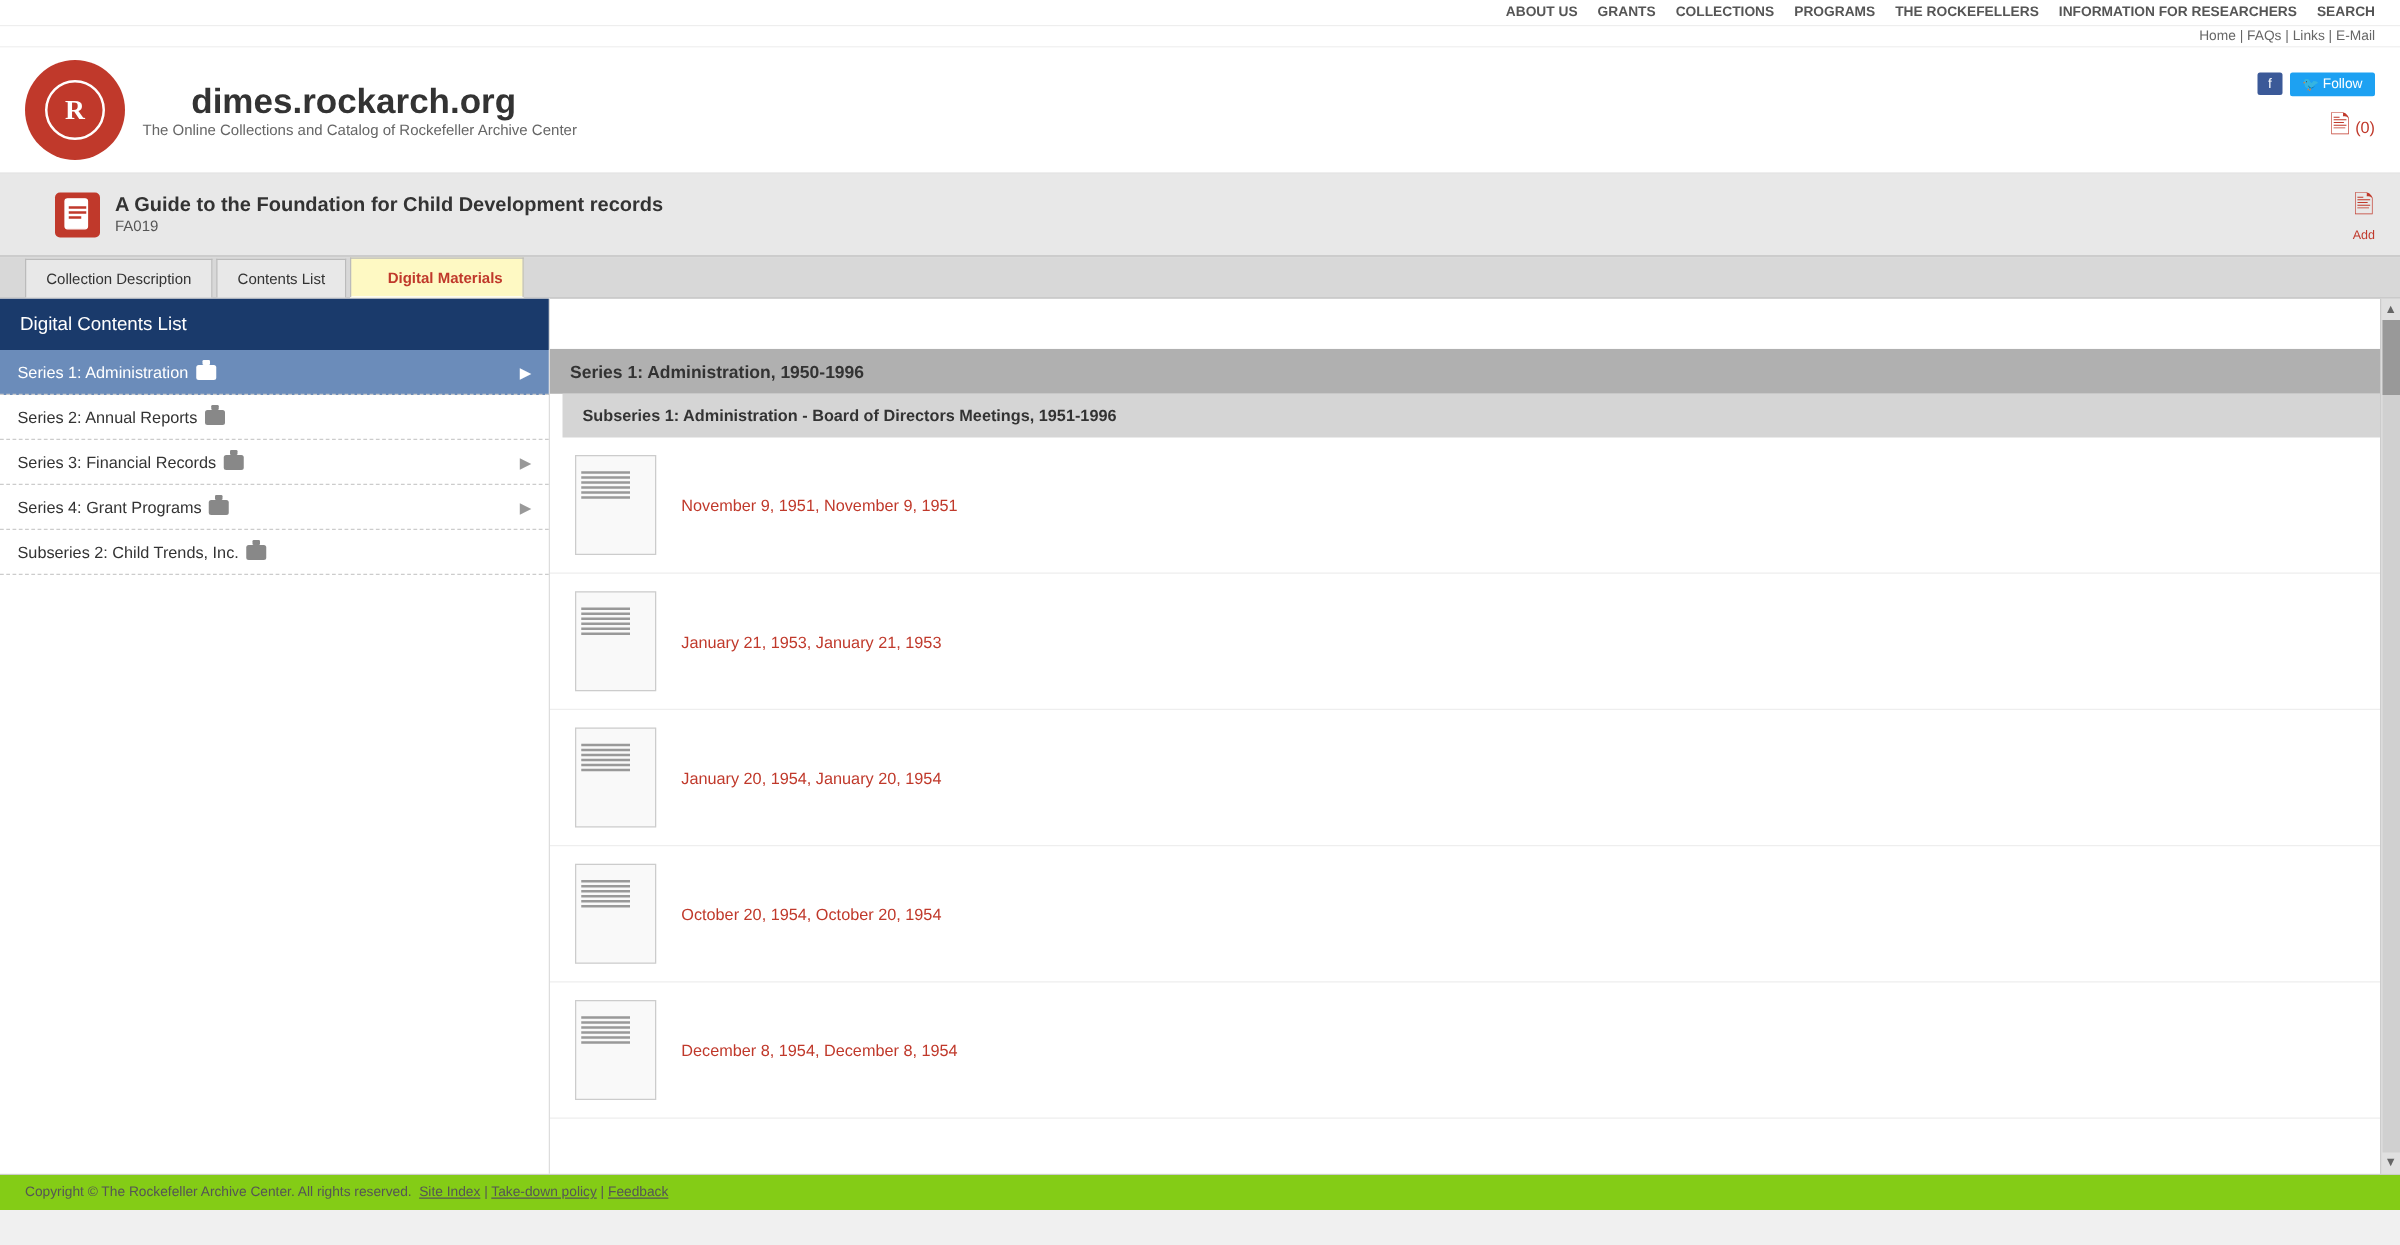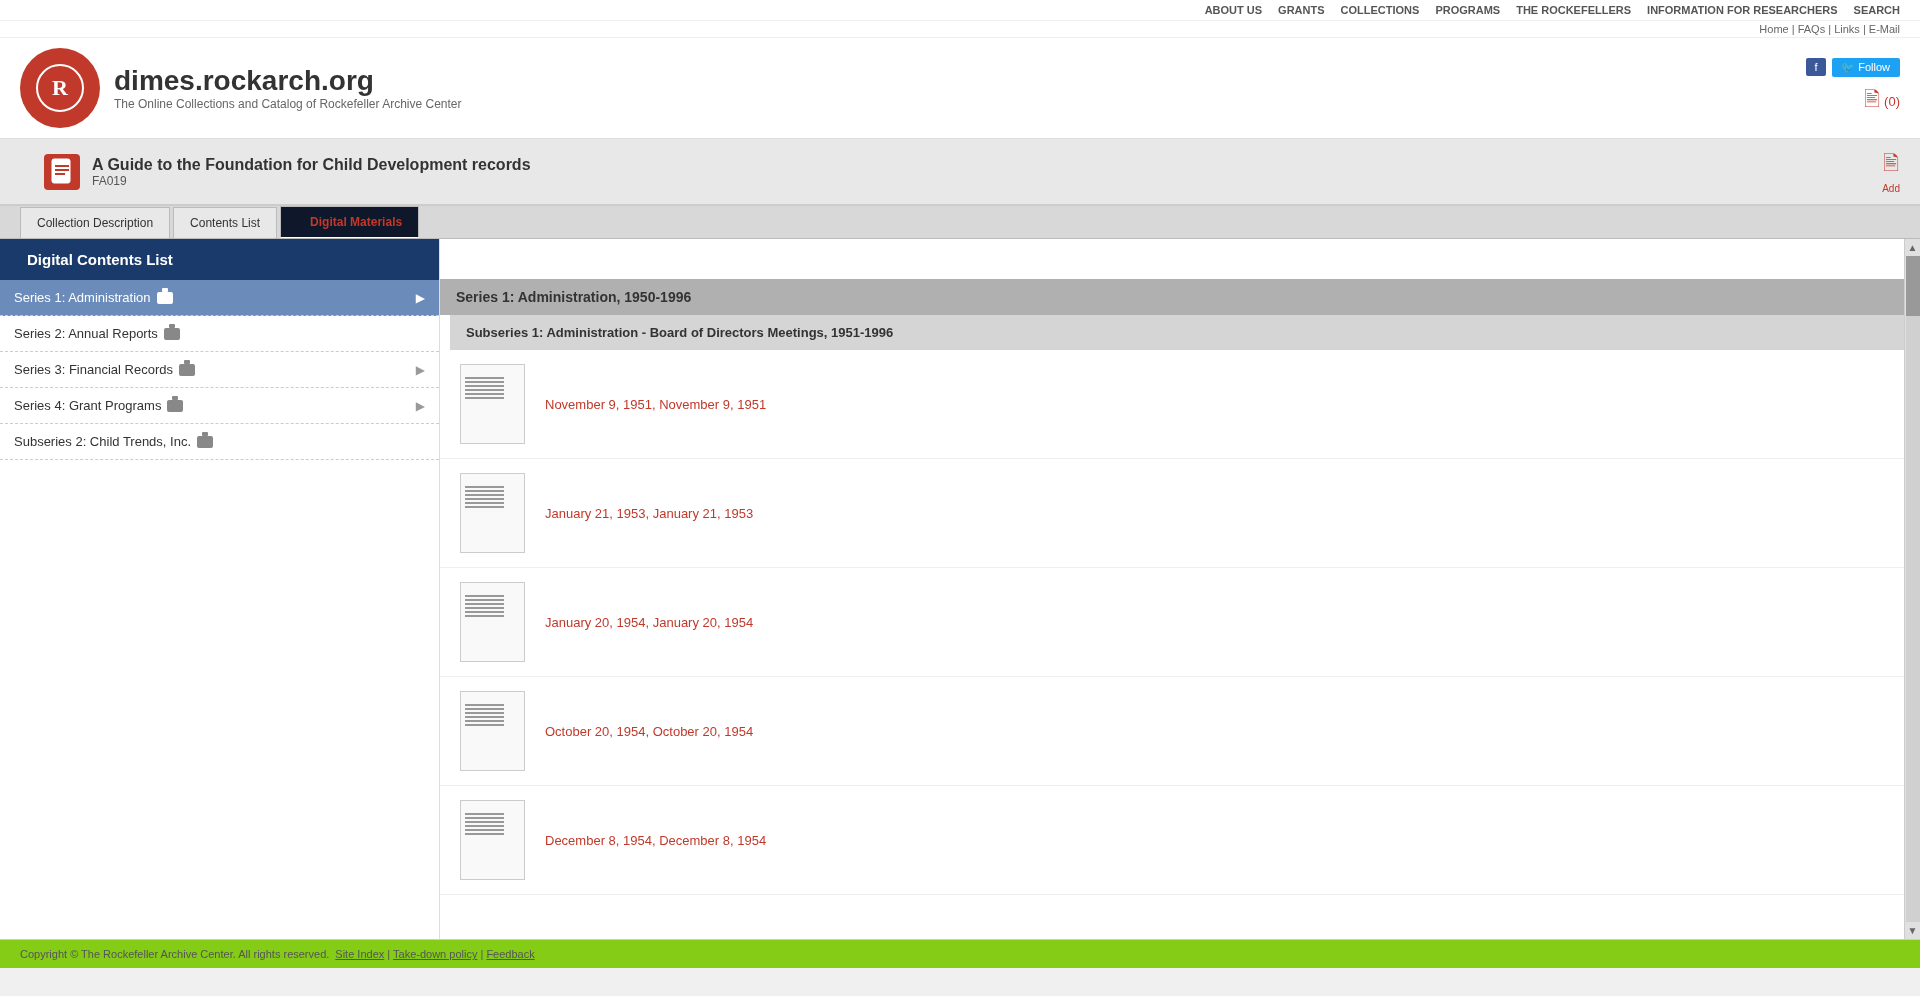--- a/index.html
+++ b/index.html
@@ -17,21 +17,21 @@
       border-bottom: 1px solid #ddd;
     }
     #logo-area { display: flex; align-items: center; gap: 14px; }
     #logo-circle {
       width: 80px; height: 80px; border-radius: 50%;
       background: #c0392b;
       display: flex; align-items: center; justify-content: center;
       flex-shrink: 0;
     }
     #logo-circle svg { width: 50px; height: 50px; }
-    #site-title h1 { font-size: 28px; font-weight: bold; color: #333; }
+    #site-title h1 { font-size: 28px; font-weight: bold; color: #333; margin-left: 39px; }
     #site-title p { font-size: 12px; color: #666; }
     #header-right { display: flex; flex-direction: column; align-items: flex-end; gap: 8px; }
     #social-buttons { display: flex; align-items: center; gap: 6px; }
     .fb-btn {
       background: #3b5998; color: #fff; border: none;
       padding: 3px 8px; font-size: 11px; cursor: pointer;
       border-radius: 2px;
     }
     .follow-btn {
       background: #1da1f2; color: #fff; border: none;
@@ -88,21 +88,21 @@
       padding: 8px 16px;
       font-size: 12px;
       cursor: pointer;
       border: 1px solid #bbb;
       border-bottom: none;
       background: #e8e8e8;
       margin-right: 3px;
       color: #333;
     }
     .tab.active {
-      background: #0f172a;
+      background: #fef9c3;
       border-bottom: 1px solid #fff;
       font-weight: bold;
       color: #c0392b;
       padding-left: 29px;
     }
 
     
     #main-content {
       display: flex;
       background: #fff;
@@ -112,23 +112,23 @@
     
     #sidebar {
       width: 440px;
       flex-shrink: 0;
       background: #fff;
       border-right: 1px solid #ddd;
     }
     #sidebar-header {
       background: #1a3a6b;
       color: #fff;
-      padding: 12px 27px;
+      padding: 12px 16px;
       font-size: 15px;
-      font-weight: bold;
+      font-weight: normal;
     }
     .sidebar-item {
       border-bottom: 1px dashed #ccc;
       padding: 10px 14px;
       display: flex;
       align-items: center;
       justify-content: space-between;
       cursor: pointer;
       font-size: 13px;
     }

